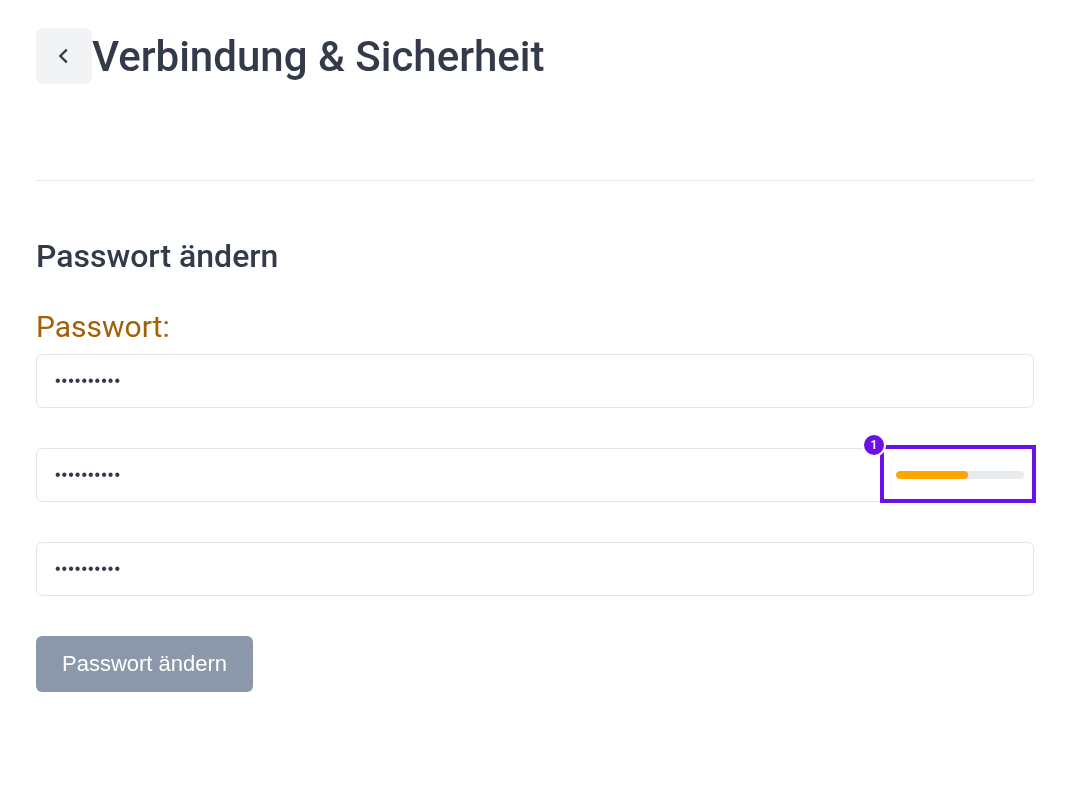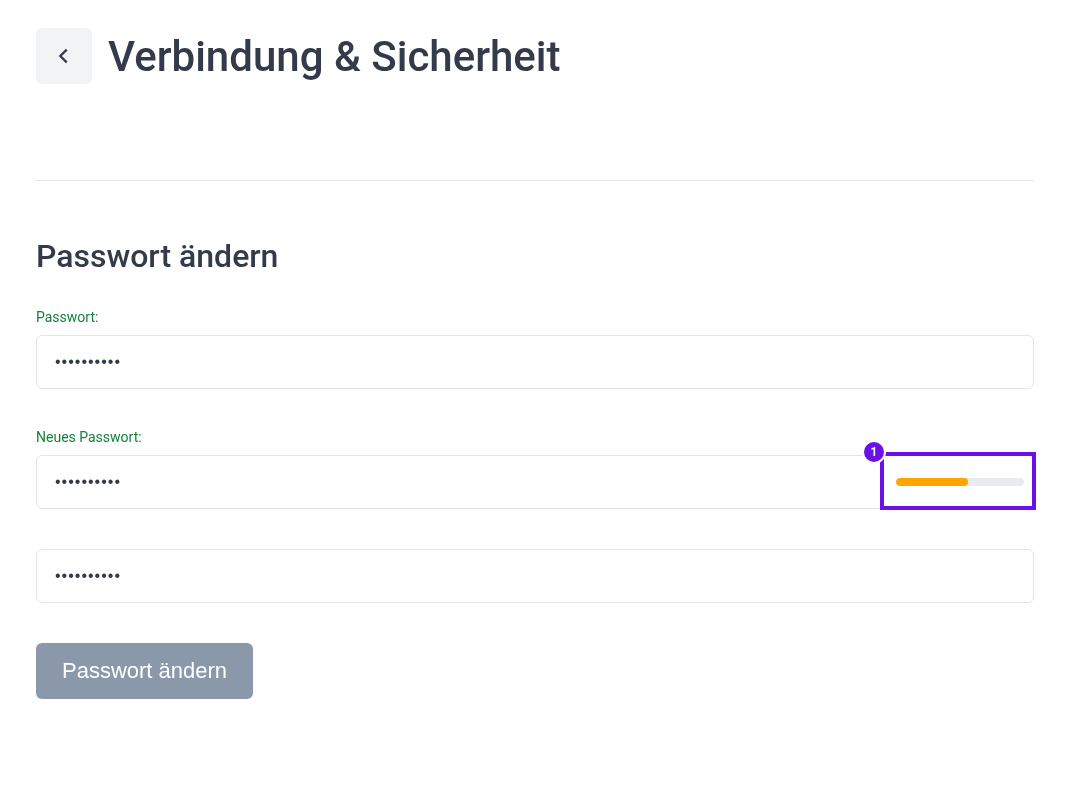--- a/index.html
+++ b/index.html
@@ -11,21 +11,21 @@
     font-family: -apple-system, BlinkMacSystemFont, "Segoe UI", Roboto, sans-serif;
     background: #ffffff;
     width: 1070px;
     height: 803px;
     padding: 28px 36px;
     color: #333b4a;
   }
   .header {
     display: flex;
     align-items: center;
-    gap: 16px;
+    gap: 0;
     margin-bottom: 96px;
   }
   .back-btn {
     width: 56px;
     height: 56px;
     background: #f2f3f5;
     border: none;
     border-radius: 6px;
     display: flex;
     align-items: center;
@@ -53,22 +53,22 @@
     font-size: 32px;
     font-weight: 500;
     color: #333b4a;
     margin-bottom: 34px;
   }
   .form-group {
     margin-bottom: 40px;
   }
   .form-label {
     display: block;
-    font-size: 14px;
-    color: #15803d;
+    font-size: 30px;
+    color: #a16207;
     margin-bottom: 10px;
     font-weight: 400;
   }
   .input-wrap {
     position: relative;
     width: 100%;
   }
   .text-input {
     width: 100%;
     height: 54px;
@@ -149,21 +149,20 @@
 <h2 class="section-title">Passwort ändern</h2>
 
 <div class="form-group">
   <label class="form-label">Passwort:</label>
   <div class="input-wrap">
     <input type="password" class="text-input" value="••••••••••" style="">
   </div>
 </div>
 
 <div class="form-group">
-  <label class="form-label">Neues Passwort:</label>
   <div class="input-wrap" style="position:relative;">
     <input type="password" class="text-input" style="padding-right: 150px;" value="••••••••••">
     <div class="strength-bar">
       <div class="strength-fill" id="strength-fill" style="width: 56%; background: rgb(255, 165, 0);"></div>
     </div>
     <div class="annotation-box" style="left:844px; top:-3px; width:156px; height:58px;"></div>
     <div class="annotation-badge" style="left:826px; top:-15px;">1</div>
   </div>
 </div>
 

